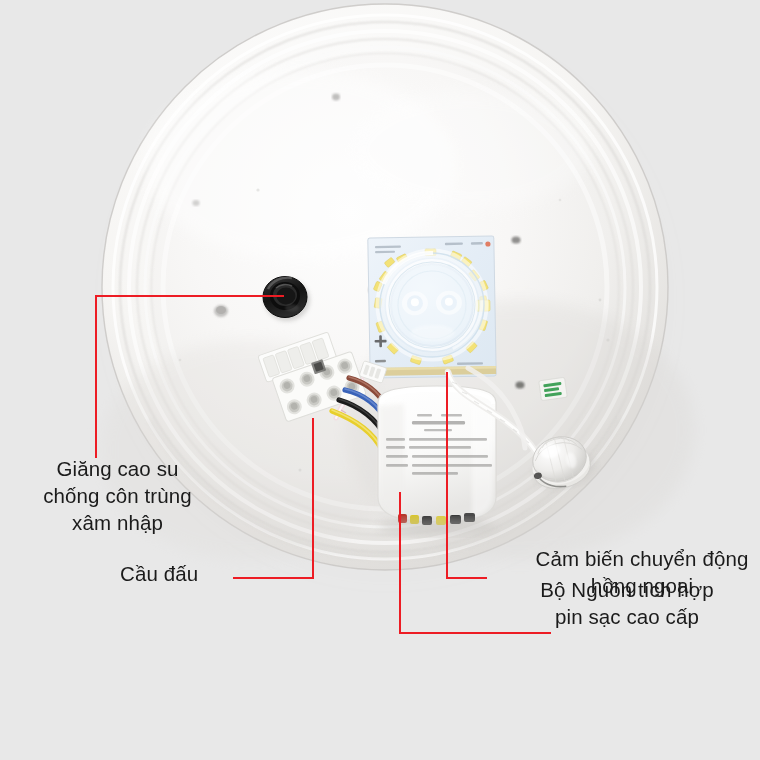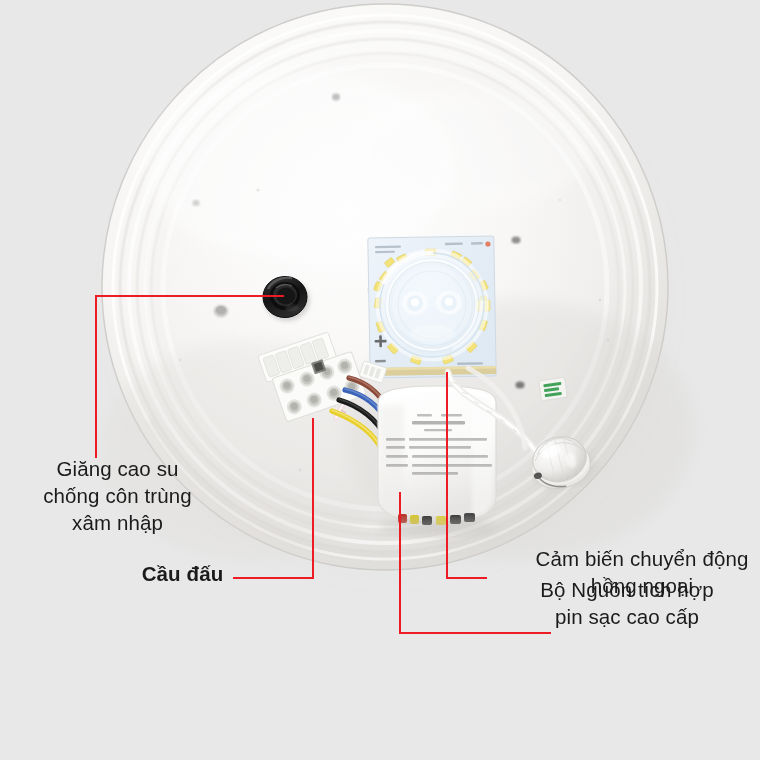--- a/index.html
+++ b/index.html
@@ -16,21 +16,21 @@
   .callout{
     position:absolute;
     color:#1b1b1b;
     font-size:20.5px;
     line-height:27px;
     font-family:"Liberation Sans", sans-serif;
     white-space:pre;
     letter-spacing:0.1px;
   }
   .ctr{text-align:center;}
-  .rgt{text-align:center;font-weight:bold;}
+  .rgt{text-align:left;}
 
   #lbl-grommet{left:10px;top:455px;width:215px;}
   #lbl-terminal{left:120px;top:560px;width:125px;}
   #lbl-ir{left:508px;top:545px;width:268px;}
   #lbl-psu{left:498px;top:576px;width:258px;}
 </style>
 </head>
 <body>
 
 <div id="stage">

